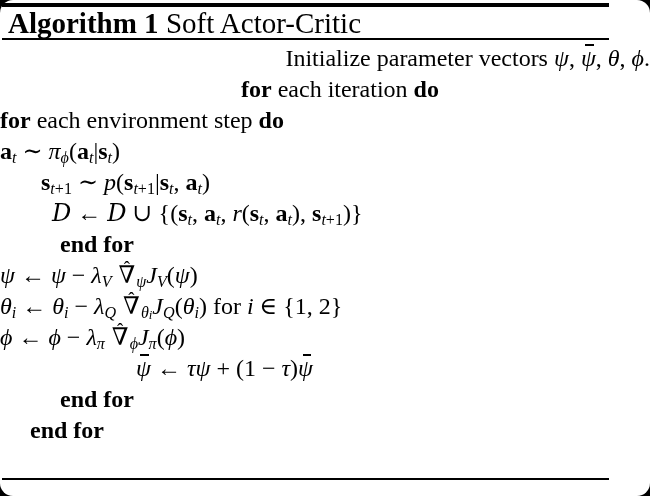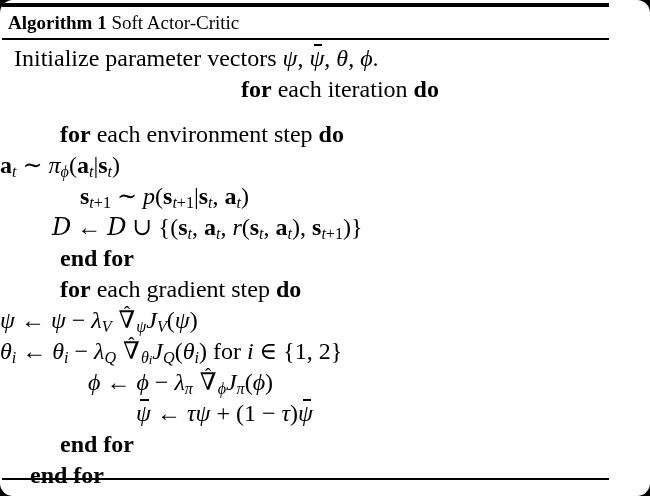--- a/index.html
+++ b/index.html
@@ -33,21 +33,21 @@
     width: 607px;
     background: var(--ink);
   }
   .rule-top    { top: 3px;   height: 4px; }
   .rule-title  { top: 38px;  height: 2px; }
   .rule-bottom { top: 478px; height: 2px; }
   .title {
     position: absolute;
     left: 8px;
     top: 9px;
-    font-size: 19px;
+    font-size: 29px;
     line-height: 28px;
     white-space: nowrap;
   }
   .title-bold { font-weight: bold; }
   .algo-body {
     position: absolute;
     left: 0;
     top: 43px;
     right: 0;
     font-size: 24px;
@@ -106,30 +106,29 @@
 
 <div class="viewport">
   <div class="page">
     <div class="rule rule-top"></div>
     <div class="title">
       <span class="title-bold">Algorithm 1</span>
       <span>Soft Actor-Critic</span>
     </div>
     <div class="rule rule-title"></div>
     <div class="algo-body" id="algo-body">
-        <div class="algo-line" style="padding-left: 14px;">Initialize parameter vectors <i>ψ</i>, <span class="bar"><i>ψ</i></span>, <i>θ</i>, <i>ϕ</i>.</div>
+        <div class="algo-line" style="padding-left: 30px; text-align: right;">Initialize parameter vectors <i>ψ</i>, <span class="bar"><i>ψ</i></span>, <i>θ</i>, <i>ϕ</i>.</div>
         <div class="algo-line" style="padding-left: 30px; text-align: center;"><b>for</b> each iteration <b>do</b></div>
-        <div class="algo-line" style="padding-left: 60px; margin-top: 14px;"><b>for</b> each environment step <b>do</b></div>
+        <div class="algo-line" style=""><b>for</b> each environment step <b>do</b></div>
         <div class="algo-line" style=""><b>a</b><sub><i>t</i></sub> ∼ <i>π</i><sub><i>ϕ</i></sub>(<b>a</b><sub><i>t</i></sub>|<b>s</b><sub><i>t</i></sub>)</div>
-        <div class="algo-line" style="padding-left: 80px;"><b>s</b><sub><i>t</i>+1</sub> ∼ <i>p</i>(<b>s</b><sub><i>t</i>+1</sub>|<b>s</b><sub><i>t</i></sub>, <b>a</b><sub><i>t</i></sub>)</div>
+        <div class="algo-line" style="padding-left: 41px;"><b>s</b><sub><i>t</i>+1</sub> ∼ <i>p</i>(<b>s</b><sub><i>t</i>+1</sub>|<b>s</b><sub><i>t</i></sub>, <b>a</b><sub><i>t</i></sub>)</div>
         <div class="algo-line" style="padding-left: 52px;"><span class="cal">D</span> ← <span class="cal">D</span> ∪ {(<b>s</b><sub><i>t</i></sub>, <b>a</b><sub><i>t</i></sub>, <i>r</i>(<b>s</b><sub><i>t</i></sub>, <b>a</b><sub><i>t</i></sub>), <b>s</b><sub><i>t</i>+1</sub>)}</div>
         <div class="algo-line" style="padding-left: 60px;"><b>end for</b></div>
-        <div class="algo-line" style="padding-left: 60px;"><b>for</b> each gradient step <b>do</b></div>
         <div class="algo-line" style=""><i>ψ</i> ← <i>ψ</i> − <i>λ</i><sub><i>V</i></sub> <span class="hat"><span class="hat-mark">ˆ</span>∇</span><sub><i>ψ</i></sub><i>J</i><sub><i>V</i></sub>(<i>ψ</i>)</div>
         <div class="algo-line" style=""><i>θ</i><sub><i>i</i></sub> ← <i>θ</i><sub><i>i</i></sub> − <i>λ</i><sub><i>Q</i></sub> <span class="hat"><span class="hat-mark">ˆ</span>∇</span><sub><i>θ</i><sub><i>i</i></sub></sub><i>J</i><sub><i>Q</i></sub>(<i>θ</i><sub><i>i</i></sub>) for <i>i</i> ∈ {1, 2}</div>
-        <div class="algo-line" style="padding-left: 88px;"><i>ϕ</i> ← <i>ϕ</i> − <i>λ</i><sub><i>π</i></sub> <span class="hat"><span class="hat-mark">ˆ</span>∇</span><sub><i>ϕ</i></sub><i>J</i><sub><i>π</i></sub>(<i>ϕ</i>)</div>
+        <div class="algo-line" style=""><i>ϕ</i> ← <i>ϕ</i> − <i>λ</i><sub><i>π</i></sub> <span class="hat"><span class="hat-mark">ˆ</span>∇</span><sub><i>ϕ</i></sub><i>J</i><sub><i>π</i></sub>(<i>ϕ</i>)</div>
         <div class="algo-line" style="padding-left: 88px; margin-left: 48px;"><span class="bar"><i>ψ</i></span> ← <i>τ</i><i>ψ</i> + (1 − <i>τ</i>)<span class="bar"><i>ψ</i></span></div>
         <div class="algo-line" style="padding-left: 60px;"><b>end for</b></div>
         <div class="algo-line" style="padding-left: 30px;"><b>end for</b></div>
       </div>
     <div class="rule rule-bottom"></div>
   </div>
 </div>
 
 </body></html>

